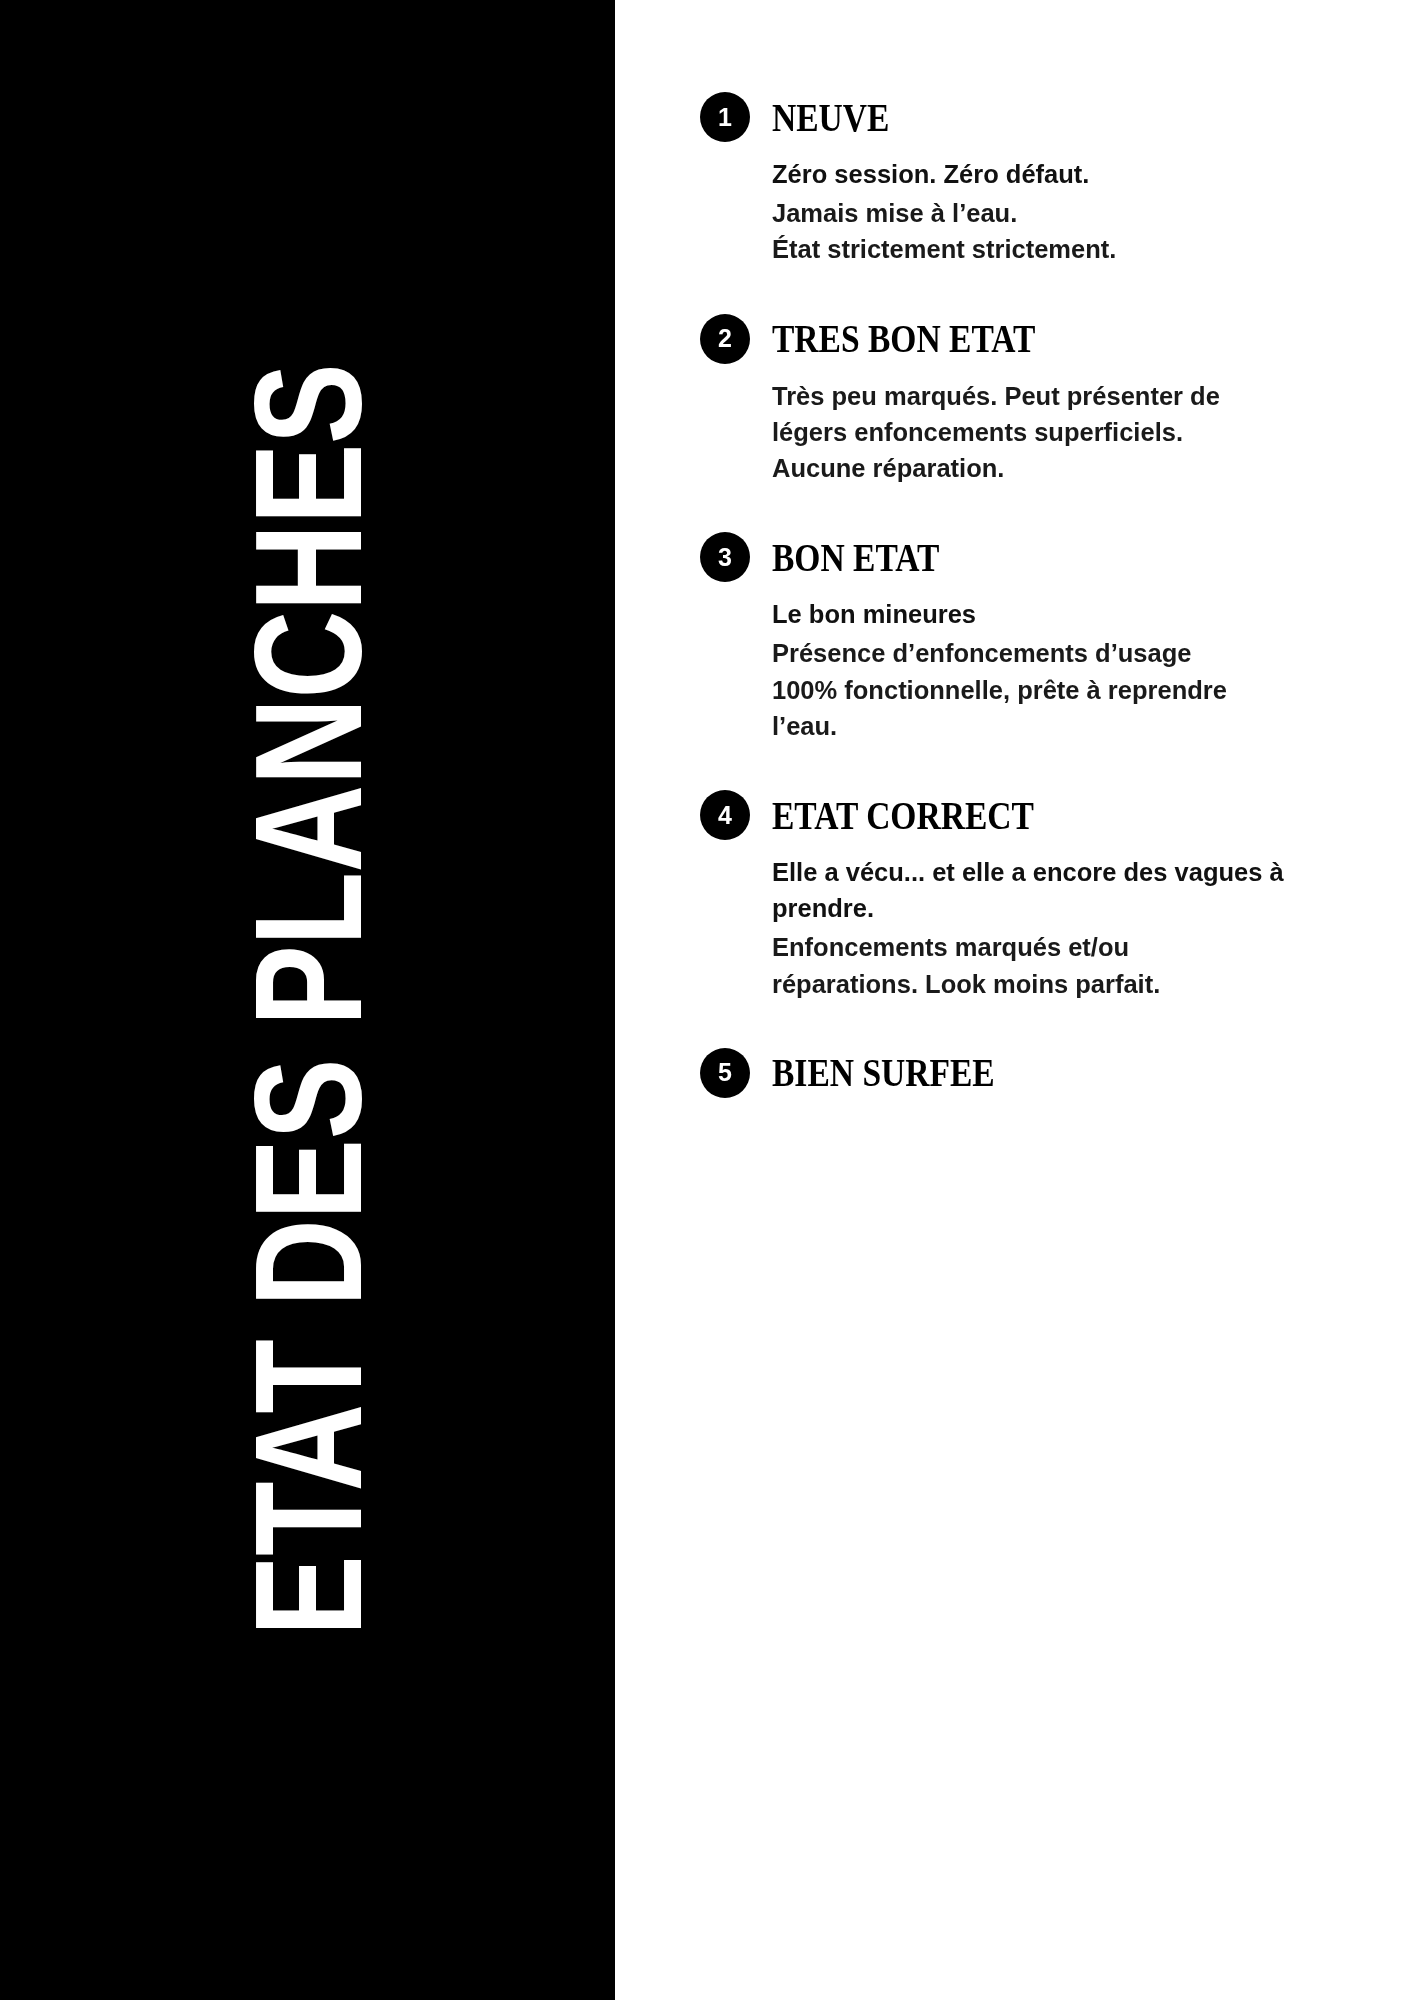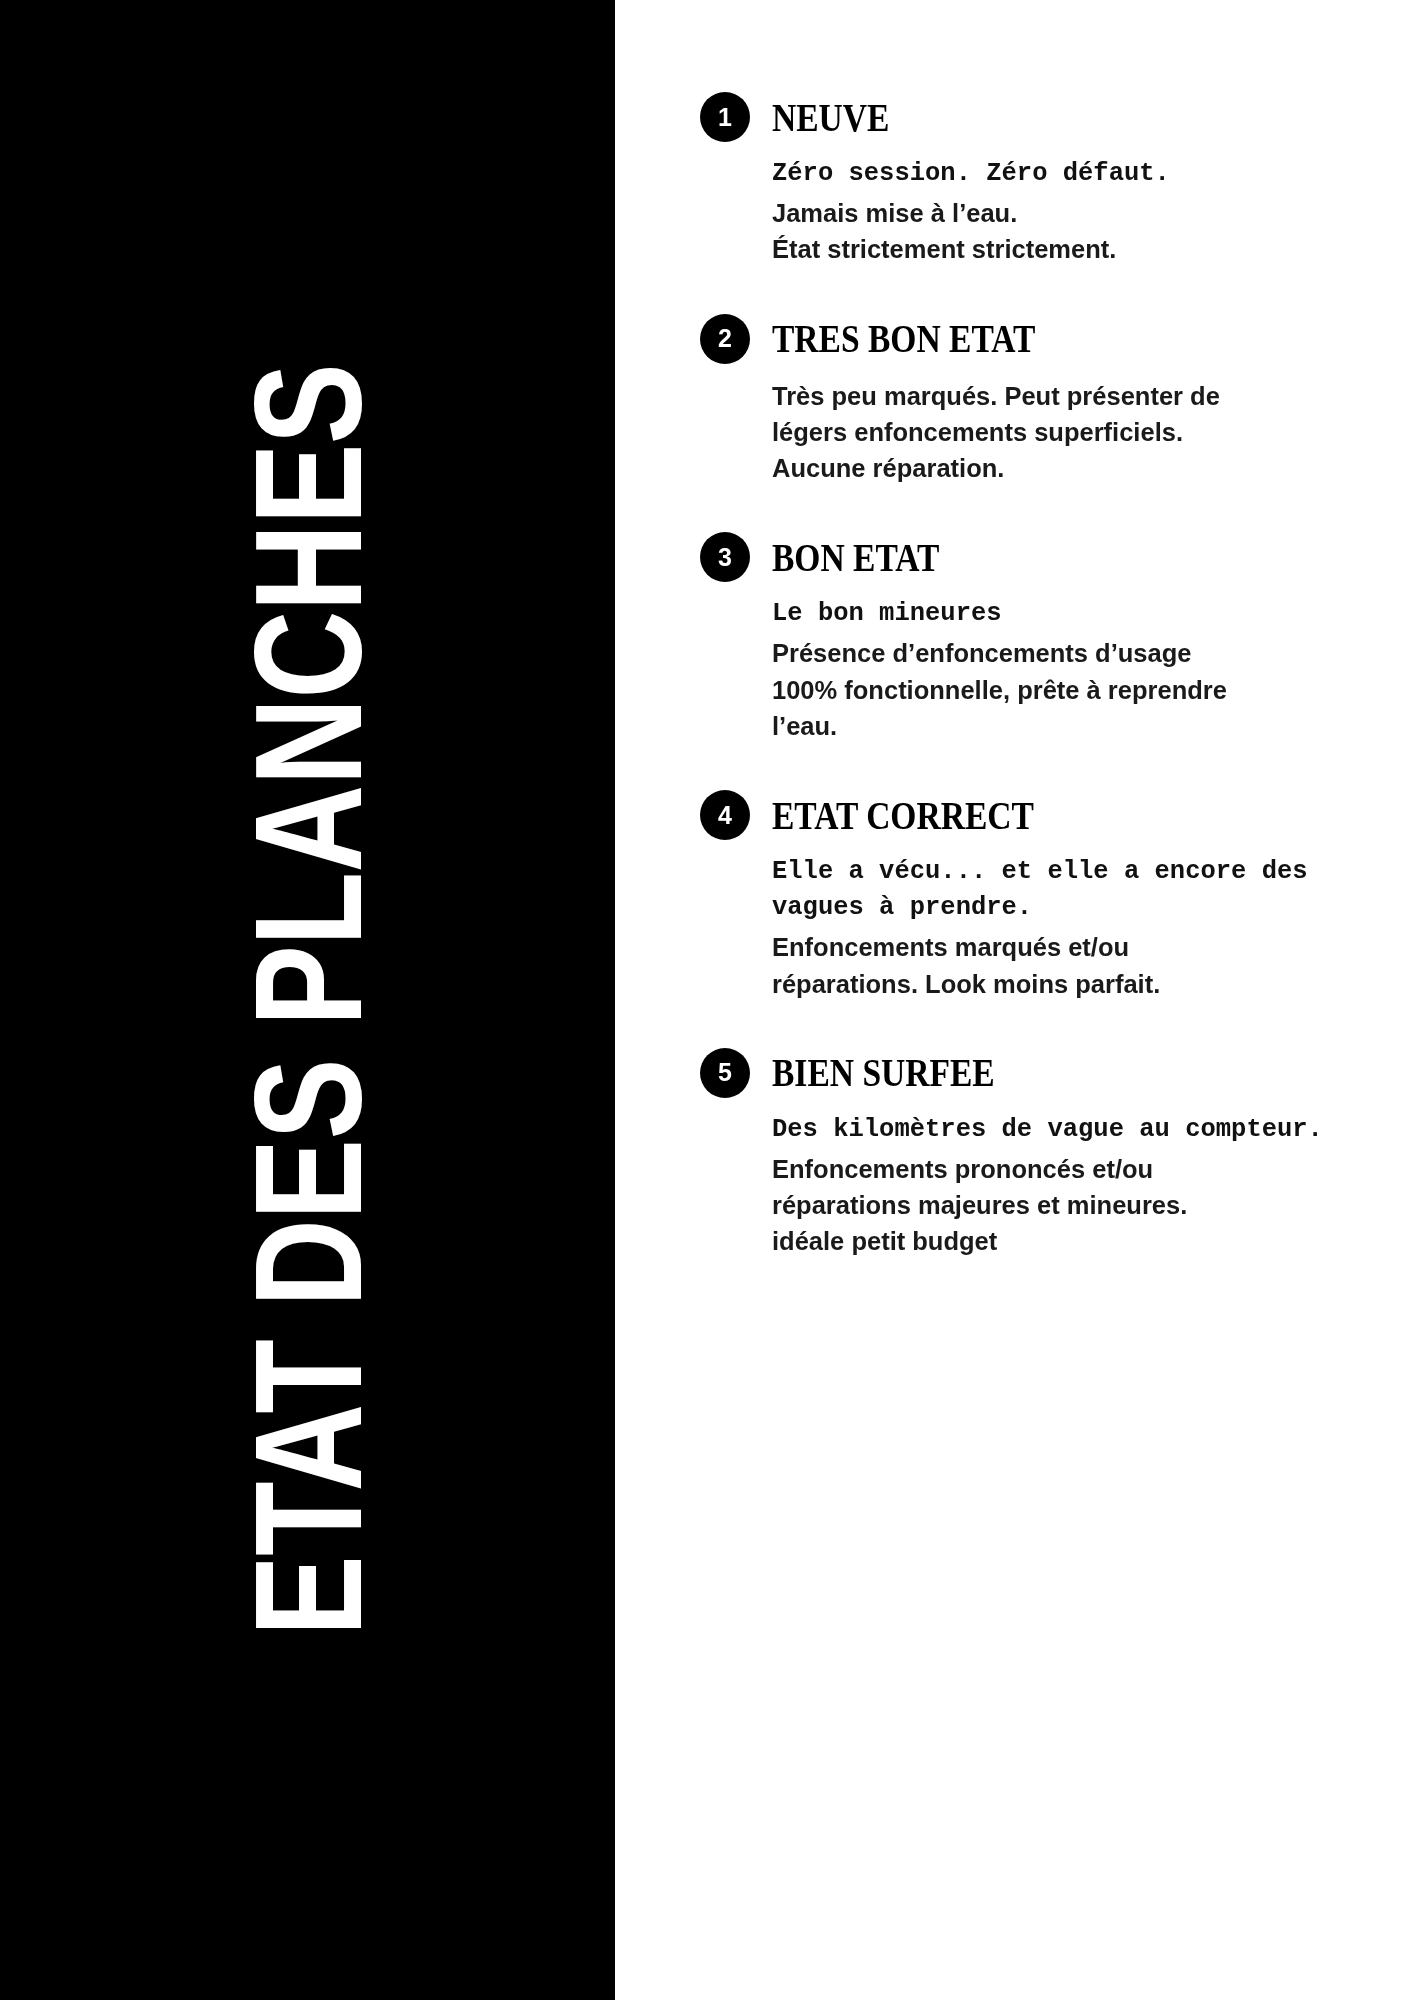--- a/index.html
+++ b/index.html
@@ -106,21 +106,21 @@
   }
   .item-title .inner {
     display: inline-block;
     transform: scaleX(0.86);
     transform-origin: left center;
   }
   .item-body {
     padding-left: 72px;
   }
   .lead {
-    font-family: Liberation Mono, monospace;
+    font-family: Liberation Sans, sans-serif;
     font-weight: 700;
     font-size: 25.5px;
     line-height: 1.42;
     color: #111111;
     margin: 0 0 3px 0;
     max-width: 560px;
   }
   .desc {
     font-family: "Liberation Sans", sans-serif;
     font-weight: 700;
@@ -212,24 +212,16 @@
       </div>
     </div>
 
     <div class="item">
       <div class="item-head">
         <div class="badge">5</div>
         <div class="item-title">
           <span class="inner">BIEN SURFEE</span>
         </div>
       </div>
-      <div class="item-body">
-        <p class="lead">Des kilomètres de vague au compteur.</p>
-        <p class="desc">
-          <span class="line">Enfoncements prononcés et/ou</span>
-          <span class="line">réparations majeures et mineures.</span>
-          <span class="line">idéale petit budget</span>
-        </p>
-      </div>
     </div>
 
   </div>
 </div>
 
 </body></html>

